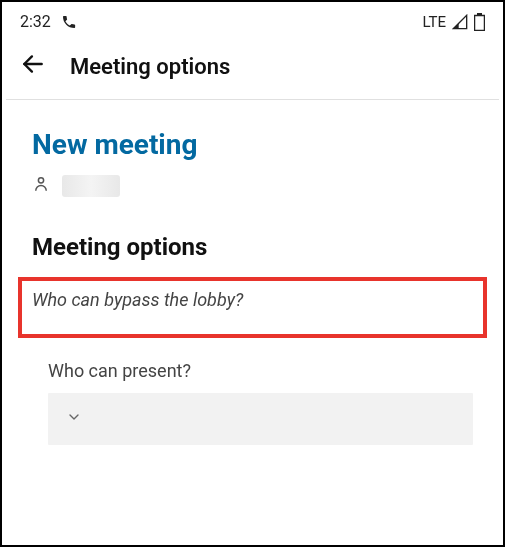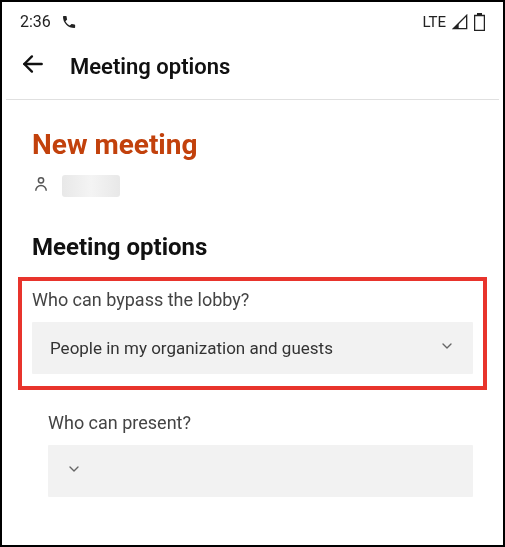--- a/index.html
+++ b/index.html
@@ -55,21 +55,21 @@
       height: 1px;
       background: #e0e0e0;
       margin: 0 4px;
     }
     .content {
       padding: 28px 30px 0 30px;
     }
     .section-title-large {
       font-size: 28px;
       font-weight: 700;
-      color: #c2410c;
+      color: #0369a1;
       margin-bottom: 14px;
     }
     .organizer-row {
       display: flex;
       align-items: center;
       gap: 12px;
       margin-bottom: 36px;
     }
     .person-icon {
       font-size: 18px;
@@ -90,20 +90,21 @@
     .option-block {
       margin-bottom: 14px;
       padding: 8px 0;
       margin-left: 16px;
     }
     .option-block.highlighted {
       border: 4px solid #e8342c;
       padding: 8px 10px 12px 10px;
       margin-left: -14px;
       margin-right: -14px;
+      font-style: italic;
     }
     .option-label {
       font-size: 18px;
       color: #444;
       margin-bottom: 12px;
     }
     .dropdown {
       display: flex;
       justify-content: space-between;
       align-items: center;
@@ -119,21 +120,21 @@
     }
     .signal-icon svg, .battery-icon svg, .phone-icon svg {
       display: block;
     }
   </style>
 </head>
 <body>
 
 <div class="status-bar">
   <div class="status-left">
-    <span>2:36</span>
+    <span>2:32</span>
     <span class="phone-icon">
       <svg width="16" height="16" viewBox="0 0 24 24" fill="#222">
           <path d="M6.6 10.8c1.4 2.8 3.8 5.1 6.6 6.6l2.2-2.2c.3-.3.7-.4 1-.2 1.2.4 2.5.6 3.8.6.6 0 1 .4 1 1V20c0 .6-.4 1-1 1C10.6 21 3 13.4 3 4c0-.6.4-1 1-1h3.5c.6 0 1 .4 1 1 0 1.3.2 2.6.6 3.8.1.4 0 .8-.2 1l-2.3 2z"></path>
         </svg>
     </span>
   </div>
   <div class="status-right">
     <span>LTE</span>
     <span class="signal-icon">
       <svg width="16" height="16" viewBox="0 0 24 24">
@@ -172,28 +173,20 @@
           <path d="M5 21c0-3.9 3.1-7 7-7s7 3.1 7 7"></path>
         </svg>
     </span>
     <div class="organizer-placeholder"></div>
   </div>
 
   <div class="section-title-med">Meeting options</div>
 
   <div class="option-block highlighted">
     <div class="option-label">Who can bypass the lobby?</div>
-    <div class="dropdown">
-      <span>People in my organization and guests</span>
-      <span class="chevron">
-        <svg width="16" height="16" viewBox="0 0 24 24" fill="none" stroke="#666" stroke-width="2" stroke-linecap="round" stroke-linejoin="round">
-            <polyline points="6 9 12 15 18 9"></polyline>
-          </svg>
-      </span>
-    </div>
   </div>
 
   <div class="option-block">
     <div class="option-label">Who can present?</div>
     <div class="dropdown">
       <span class="chevron">
         <svg width="16" height="16" viewBox="0 0 24 24" fill="none" stroke="#666" stroke-width="2" stroke-linecap="round" stroke-linejoin="round">
             <polyline points="6 9 12 15 18 9"></polyline>
           </svg>
       </span>

